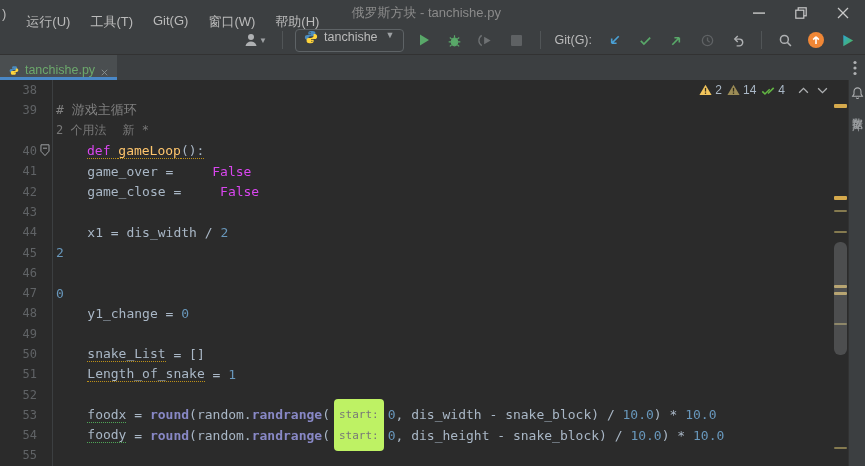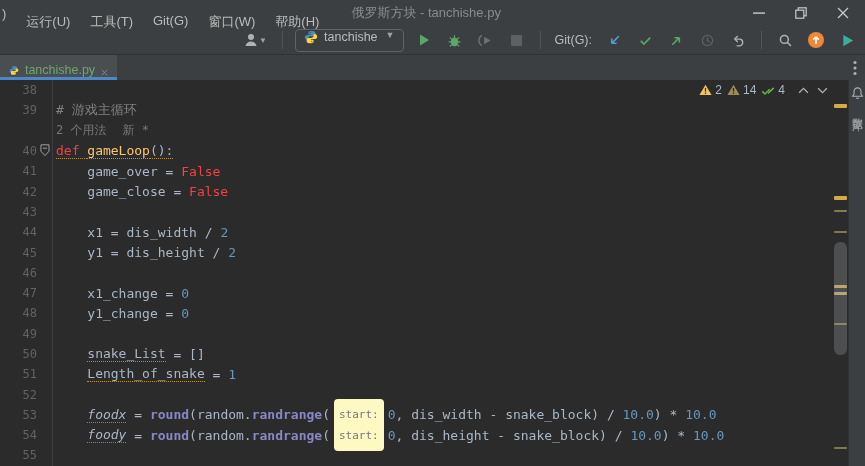--- a/index.html
+++ b/index.html
@@ -32,24 +32,24 @@
   
   .main{display:flex;height:411px;}
   .editor-wrap{width:848px;position:relative;background:#2B2B2B;}
   .editor-body{display:flex;height:100%;}
   .gutter{width:53px;border-right:1px solid #3C3F41;box-sizing:border-box;position:relative;
           font-family:"DejaVu Sans Mono","Liberation Mono",monospace;font-size:12px;color:#606366;}
   .g-row{height:20.3px;display:flex;align-items:center;justify-content:flex-end;padding-right:15px;}
   .code{flex:1;overflow:hidden;padding-left:3px;
         font-family:"DejaVu Sans Mono","Liberation Mono",monospace;font-size:13px;color:#A9B7C6;}
   .c-row{height:20.3px;display:flex;align-items:center;white-space:pre;}
-  .c-kw{color:#ef4444;} .c-fn{color:#FFC66D;} .c-num{color:#6897BB;}
+  .c-kw{color:#d946ef;margin-left:31px;} .c-fn{color:#FFC66D;} .c-num{color:#6897BB;}
   .c-com{color:#808080;} .c-bi{color:#8888C6;font-weight:bold;} .c-txt{color:#A9B7C6;}
-  .u-w{border-bottom:1px dotted #BE9117;} .u-t{border-bottom:1px dotted #4FA657;font-style:italic;}
-  .pill{display:inline-block;background:#fef9c3;color:#787878;border-radius:4px;padding:8px 5px;
+  .u-w{border-bottom:1px dotted #BE9117;} .u-t{border-bottom:1px dotted #4FA657;}
+  .pill{display:inline-block;background:#bef264;color:#787878;border-radius:4px;padding:8px 5px;
         margin:0 4px 0 4px;font-size:11px;line-height:15px;}
   .hint{color:#787878;font-size:12px;}
   .hint + .hint{margin-left:16px;}
   .fold-marker{position:absolute;left:40px;top:64px;}
   
   .inspections{position:absolute;top:3px;right:20px;display:flex;align-items:center;gap:5px;
                color:#A9B7C6;font-size:12px;}
   .insp-item{display:flex;align-items:center;gap:3px;}
   .insp-nav{display:flex;align-items:center;gap:8px;margin-left:8px;}
   
@@ -248,23 +248,23 @@
           </div>
         <div class="code" id="code">
             <div class="c-row"></div>
             <div class="c-row"><span class="tk c-com"># 游戏主循环</span></div>
             <div class="c-row"><span class="hint">2 个用法</span><span class="hint">新 *</span></div>
             <div class="c-row"><span class="tk c-kw u-w">def </span><span class="tk c-fn u-w">gameLoop</span><span class="tk c-txt u-w">():</span></div>
             <div class="c-row"><span class="tk c-txt">    game_over = </span><span class="tk c-kw">False</span></div>
             <div class="c-row"><span class="tk c-txt">    game_close = </span><span class="tk c-kw">False</span></div>
             <div class="c-row"></div>
             <div class="c-row"><span class="tk c-txt">    x1 = dis_width / </span><span class="tk c-num">2</span></div>
-            <div class="c-row"><span class="tk c-txt">    y1 = dis_height / </span><span class="tk c-num">2</span></div>
-            <div class="c-row"></div>
-            <div class="c-row"><span class="tk c-txt">    x1_change = </span><span class="tk c-num">0</span></div>
+            <div class="c-row"><span class="tk c-num">2</span></div>
+            <div class="c-row"></div>
+            <div class="c-row"><span class="tk c-num">0</span></div>
             <div class="c-row"><span class="tk c-txt">    y1_change = </span><span class="tk c-num">0</span></div>
             <div class="c-row"></div>
             <div class="c-row"><span class="tk c-txt">    </span><span class="tk c-txt u-w">snake_List</span><span class="tk c-txt"> = []</span></div>
             <div class="c-row"><span class="tk c-txt">    </span><span class="tk c-txt u-w">Length_of_snake</span><span class="tk c-txt"> = </span><span class="tk c-num">1</span></div>
             <div class="c-row"></div>
             <div class="c-row"><span class="tk c-txt">    </span><span class="tk c-txt u-t">foodx</span><span class="tk c-txt"> = </span><span class="tk c-bi">round</span><span class="tk c-txt">(</span><span class="tk c-txt">random.</span><span class="tk c-bi">randrange</span><span class="tk c-txt">(</span><span class="pill">start:</span><span class="tk c-num">0</span><span class="tk c-txt">, dis_width - snake_block) / </span><span class="tk c-num">10.0</span><span class="tk c-txt">) * </span><span class="tk c-num">10.0</span></div>
             <div class="c-row"><span class="tk c-txt">    </span><span class="tk c-txt u-t">foody</span><span class="tk c-txt"> = </span><span class="tk c-bi">round</span><span class="tk c-txt">(</span><span class="tk c-txt">random.</span><span class="tk c-bi">randrange</span><span class="tk c-txt">(</span><span class="pill">start:</span><span class="tk c-num">0</span><span class="tk c-txt">, dis_height - snake_block) / </span><span class="tk c-num">10.0</span><span class="tk c-txt">) * </span><span class="tk c-num">10.0</span></div>
             <div class="c-row"></div>
           </div>
       </div>

